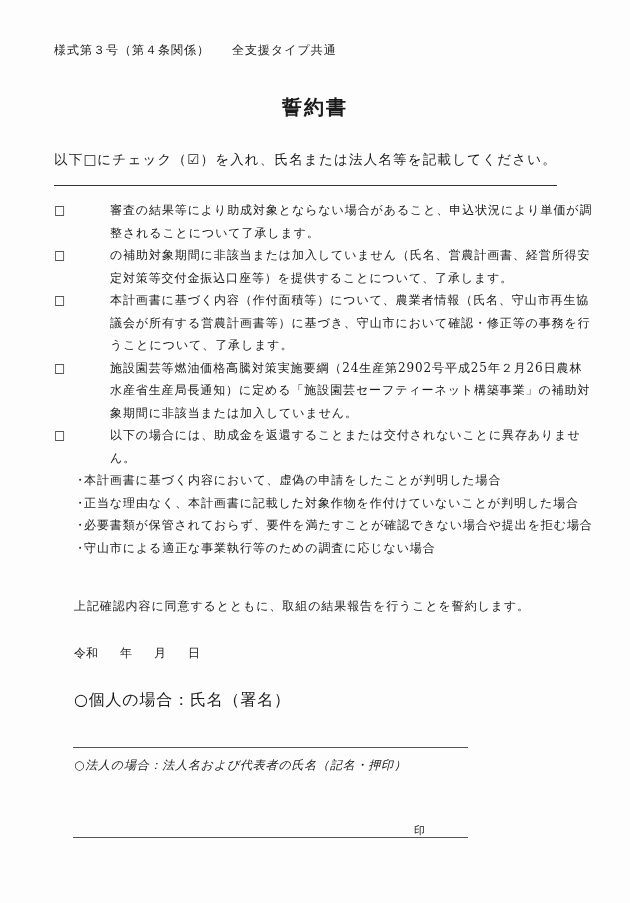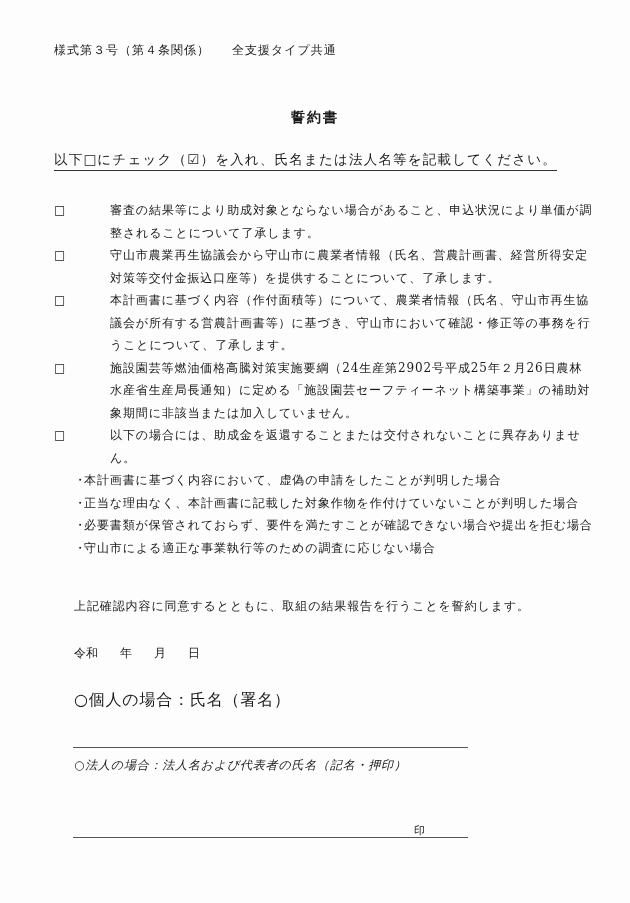--- a/index.html
+++ b/index.html
@@ -4,22 +4,22 @@
 <style>
   html, body { margin: 0; padding: 0; }
   body {
     width: 630px; height: 903px; background: #fdfdfd; position: relative;
     font-family: "DejaVu Serif", "Liberation Serif", serif; color: #1a1a1a;
     overflow: hidden;
   }
   .abs { position: absolute; white-space: nowrap; }
   .form-id { left: 54px; top: 42px; font-size: 12px; letter-spacing: 1px; text-align: center; }
   .form-id .gap { display: inline-block; width: 22px; }
-  .title { left: 0; width: 630px; top: 109px; text-align: center; font-size: 14px; font-weight: bold; letter-spacing: 2px; }
-  .instruction { left: 54px; top: 151px; font-size: 13.5px; letter-spacing: 1.2px; border-bottom: 1.5px solid #333; padding-bottom: 1px; }
+  .title { left: 0; width: 630px; top: 94px; text-align: center; font-size: 20px; font-weight: bold; letter-spacing: 2px; }
+  .instruction { left: 54px; top: 151px; font-size: 13.5px; letter-spacing: 1.2px; border-bottom: 1.5px solid #333; padding-bottom: 16px; }
   .items { position: absolute; left: 54px; top: 199px; width: 540px; font-size: 12px; line-height: 22.5px; letter-spacing: 0.9px; }
   .item { display: flex; }
   .item .box { width: 20px; flex: none; }
   .item .text { flex: 1; white-space: normal; margin-left: 36px; }
   .sub { display: flex; padding-left: 20px; }
   .sub .dot { width: 10px; flex: none; }
   .sub .text { flex: 1; white-space: normal; }
   .pledge { left: 74px; top: 598px; font-size: 12px; letter-spacing: 0.9px; }
   .date { left: 74px; top: 645px; font-size: 12px; text-align: right; }
   .date span { display: inline-block; margin-right: 22px; }
@@ -40,21 +40,21 @@
 
 <div class="abs instruction">以下□にチェック（☑）を入れ、氏名または法人名等を記載してください。</div>
 
 <div class="items">
   <div class="item">
     <span class="box">□</span>
     <span class="text">審査の結果等により助成対象とならない場合があること、申込状況により単価が調整されることについて了承します。</span>
   </div>
   <div class="item">
     <span class="box">□</span>
-    <span class="text">守山市農業再生協議会から守山市に農業者情報（氏名、営農計画書、経営所得安定対策等交付金振込口座等）を提供することについて、了承します。</span>
+    <span class="text">の補助対象期間に非該当または加入していません（氏名、営農計画書、経営所得安定対策等交付金振込口座等）を提供することについて、了承します。</span>
   </div>
   <div class="item">
     <span class="box">□</span>
     <span class="text">本計画書に基づく内容（作付面積等）について、農業者情報（氏名、守山市再生協議会が所有する営農計画書等）に基づき、守山市において確認・修正等の事務を行うことについて、了承します。</span>
   </div>
   <div class="item">
     <span class="box">□</span>
     <span class="text">施設園芸等燃油価格高騰対策実施要綱（24生産第2902号平成25年２月26日農林水産省生産局長通知）に定める「施設園芸セーフティーネット構築事業」の補助対象期間に非該当または加入していません。</span>
   </div>
   <div class="item">

